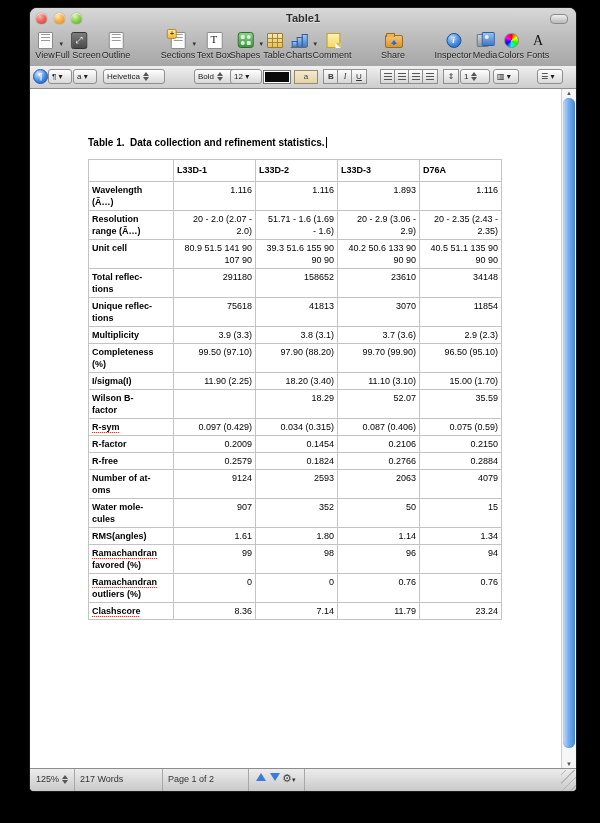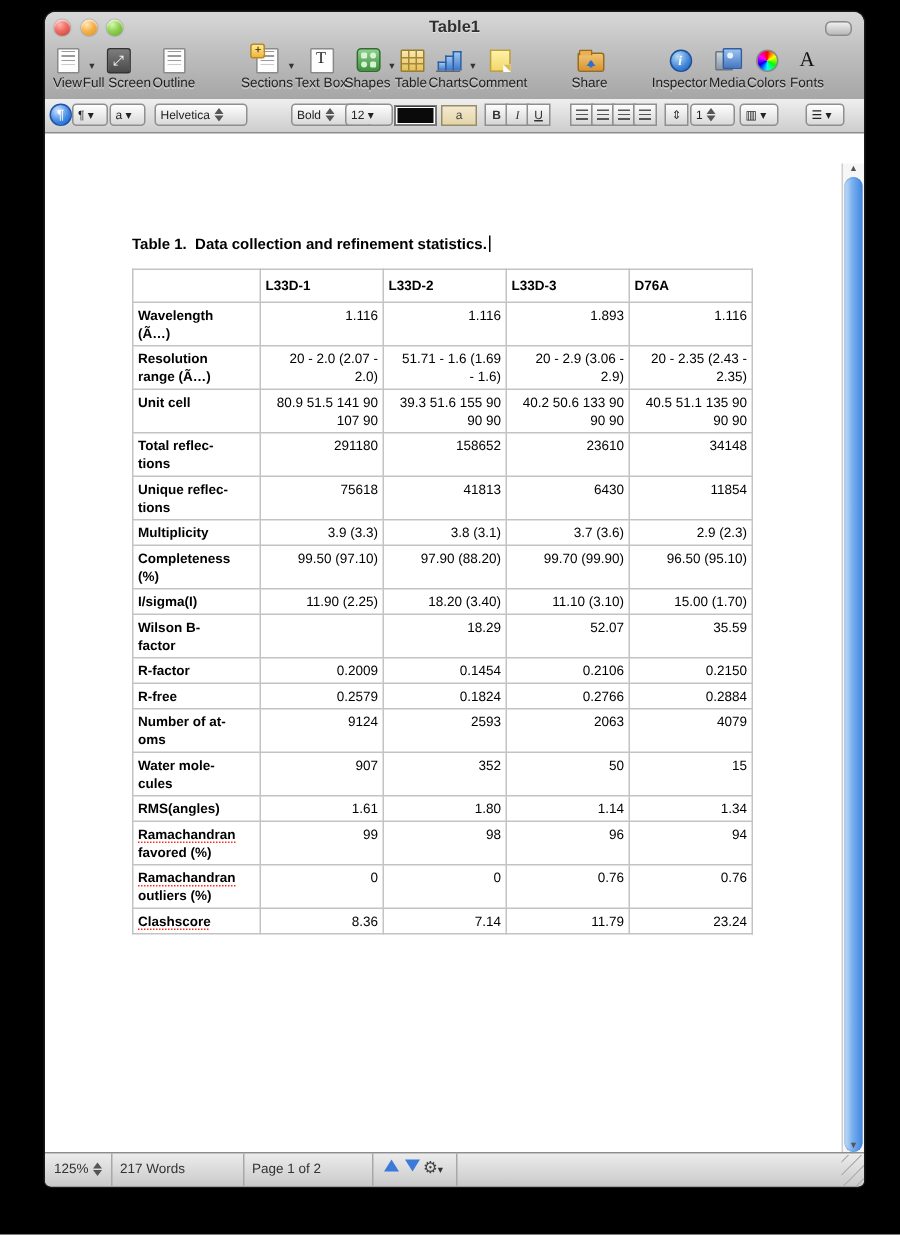--- a/index.html
+++ b/index.html
@@ -68,21 +68,21 @@
   .fstep i{display:block;width:0;height:0;border-left:3px solid transparent;border-right:3px solid transparent;}
   .fstep i.up{border-bottom:4px solid #555;margin-bottom:1px;}
   .fstep i.dn{border-top:4px solid #555;}
   .fwell-black{position:absolute;left:233px;top:4px;width:26px;height:12px;border:1px solid #777;background:#0a0a0a;box-shadow:inset 0 0 0 1px #fff;}
   .fwell-a{position:absolute;left:264px;top:4px;width:22px;height:12px;border:1px solid #9a8c62;background:linear-gradient(#f4ead0,#e3d4a8);font-size:8px;text-align:center;line-height:12px;color:#444;}
   .fbtn{position:absolute;top:3px;width:14px;height:13px;border:1px solid #8f8f8f;background:linear-gradient(#fdfdfd,#d6d6d6);
         font-size:8px;text-align:center;line-height:13px;color:#333;}
   .alines{display:inline-block;width:8px;height:7px;margin-top:3px;
           background:repeating-linear-gradient(#555 0 1px,transparent 1px 3px);}
   
-  .content{position:absolute;top:81px;left:0;right:0;bottom:22px;background:#fff;margin-top:20px;}
+  .content{position:absolute;top:81px;left:0;right:0;bottom:22px;background:#fff;}
   .docarea{position:absolute;left:0;top:0;right:14px;bottom:0;background:#fff;overflow:hidden;}
   .doc-title{position:absolute;left:58px;top:48px;font-size:10px;font-weight:bold;color:#000;white-space:pre-wrap;}
   .cursor{display:inline-block;width:1px;height:11px;background:#000;vertical-align:-2px;margin-left:1px;}
   table.stats{position:absolute;left:58px;top:70px;border-collapse:collapse;table-layout:fixed;width:413px;
               font-size:9px;color:#000;}
   table.stats td{border:1px solid #c3c3c3;padding:2px 3px;line-height:12px;vertical-align:top;overflow:hidden;}
   table.stats thead td{font-weight:bold;font-size:9px;padding:4px 3px 5px;}
   td.rlabel{font-weight:bold;}
   td.val{text-align:right;white-space:pre-line;}
   .sq{text-decoration:underline dotted #ff2a1a;text-decoration-thickness:1px;text-underline-offset:2px;}
@@ -318,21 +318,21 @@
               <td class="rlabel"><span>Total reflec-</span><br><span>tions</span></td>
               <td class="val">291180</td>
               <td class="val">158652</td>
               <td class="val">23610</td>
               <td class="val">34148</td>
             </tr>
             <tr>
               <td class="rlabel"><span>Unique reflec-</span><br><span>tions</span></td>
               <td class="val">75618</td>
               <td class="val">41813</td>
-              <td class="val">6430</td>
+              <td class="val">3070</td>
               <td class="val">11854</td>
             </tr>
             <tr>
               <td class="rlabel"><span>Multiplicity</span></td>
               <td class="val">3.9 (3.3)</td>
               <td class="val">3.8 (3.1)</td>
               <td class="val">3.7 (3.6)</td>
               <td class="val">2.9 (2.3)</td>
             </tr>
             <tr>
@@ -348,20 +348,27 @@
               <td class="val">18.20 (3.40)</td>
               <td class="val">11.10 (3.10)</td>
               <td class="val">15.00 (1.70)</td>
             </tr>
             <tr>
               <td class="rlabel"><span>Wilson B-</span><br><span>factor</span></td>
               <td class="val"></td>
               <td class="val">18.29</td>
               <td class="val">52.07</td>
               <td class="val">35.59</td>
+            </tr>
+            <tr>
+              <td class="rlabel"><span class="sq">R-sym</span></td>
+              <td class="val">0.097 (0.429)</td>
+              <td class="val">0.034 (0.315)</td>
+              <td class="val">0.087 (0.406)</td>
+              <td class="val">0.075 (0.59)</td>
             </tr>
             <tr>
               <td class="rlabel"><span>R-factor</span></td>
               <td class="val">0.2009</td>
               <td class="val">0.1454</td>
               <td class="val">0.2106</td>
               <td class="val">0.2150</td>
             </tr>
             <tr>
               <td class="rlabel"><span>R-free</span></td>

